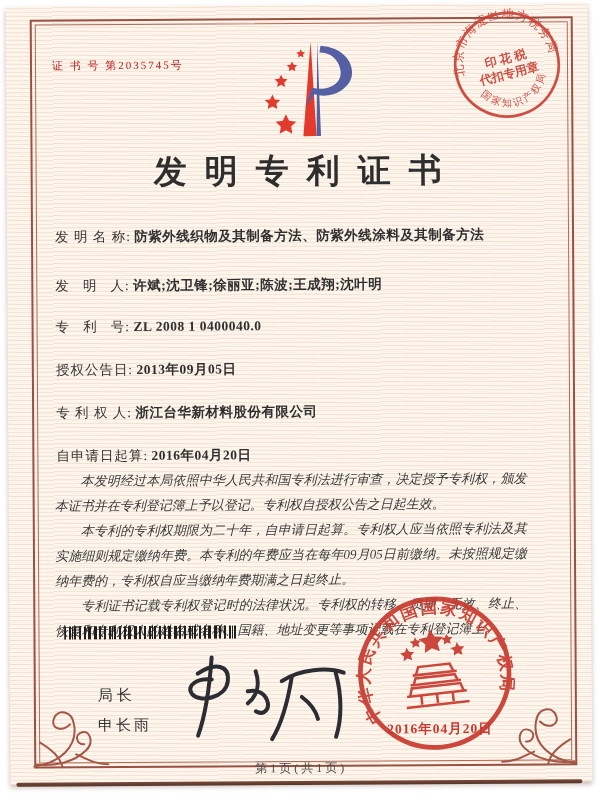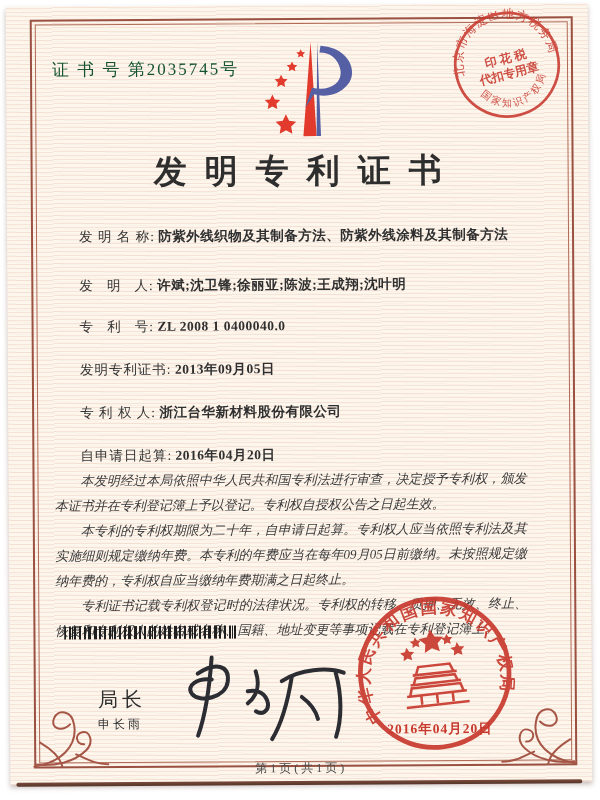--- a/index.html
+++ b/index.html
@@ -22,49 +22,49 @@
   }
   .frame{
     position:absolute;left:24px;top:13px;right:15px;bottom:16px;
     border:2px solid #9a5142;
     outline:1px solid #b06a57;
     outline-offset:-6px;
     pointer-events:none;
   }
   .certno{
     position:absolute;left:46px;top:52px;
-    font-size:17px;color:#14532d;letter-spacing:2px;white-space:pre;
+    font-size:11px;color:#b91c1c;letter-spacing:2px;white-space:pre;
   }
   .logo{position:absolute;left:242px;top:28px;width:110px;height:114px;}
   .taxseal{position:absolute;left:446px;top:6px;width:110px;height:110px;transform:rotate(-14deg);opacity:.88;}
   .taxseal text{fill:#c8392e;font-family:"Liberation Serif","DejaVu Serif",serif;}
   .title{
     position:absolute;left:0;top:144px;width:100%;
     text-align:center;font-size:33px;font-weight:700;color:#2e2e2e;
     letter-spacing:18px;text-indent:18px;
   }
   .field{position:absolute;left:48px;width:500px;font-size:13.5px;color:#333;}
-  .field .lab{white-space:pre;letter-spacing:1px;margin-left:24px;}
+  .field .lab{white-space:pre;letter-spacing:1px;}
   .field .val{letter-spacing:.5px;font-weight:600;color:#2f2f2f;}
   .f0{top:222px}.f1{top:271px}.f2{top:312px}.f3{top:355px}.f4{top:398px}.f5{top:441px}
   .paras{
     position:absolute;left:46px;top:462px;width:472px;
     font-size:13px;line-height:25px;color:#3a3a3a;
     font-style:italic;text-align:justify;
   }
   .paras p{margin:0;text-indent:2em;}
   .barcode{
     position:absolute;left:55px;top:620px;width:172px;height:13px;
     background:
       repeating-linear-gradient(90deg,#1e1e1e 0 2px,rgba(0,0,0,0) 2px 5px),
       repeating-linear-gradient(90deg,#1e1e1e 0 1px,rgba(0,0,0,0) 1px 8px);
   }
-  .issuer-title{position:absolute;left:88px;top:680px;font-size:20px;color:#2f2f2f;letter-spacing:4px;
+  .issuer-title{position:absolute;left:88px;top:680px;font-size:15px;color:#2f2f2f;letter-spacing:4px;
     font-family:"Liberation Sans","DejaVu Sans",sans-serif;}
-  .issuer-name{position:absolute;left:88px;top:710px;font-size:12px;color:#2f2f2f;letter-spacing:3px;
+  .issuer-name{position:absolute;left:88px;top:710px;font-size:15px;color:#2f2f2f;letter-spacing:3px;
     font-family:"Liberation Sans","DejaVu Sans",sans-serif;text-align:center;}
   .signature{position:absolute;left:150px;top:638px;width:195px;height:112px;}
   .signature path{stroke:#2c2c33;stroke-width:4;fill:none;stroke-linecap:round;stroke-linejoin:round;}
   .mainseal{position:absolute;left:346px;top:590px;width:158px;height:158px;transform:rotate(-6deg);opacity:.92;}
   .mainseal text{fill:#c8392e;}
   .sealdate{
     position:absolute;left:345px;top:716px;width:170px;text-align:center;
     font-size:13.5px;font-weight:700;color:#c8392e;letter-spacing:1px;
   }
   .footerpage{
@@ -127,21 +127,21 @@
   </div>
   <div class="field f1">
     <span class="lab">发   明   人:</span>
     <span class="val">许斌;沈卫锋;徐丽亚;陈波;王成翔;沈叶明</span>
   </div>
   <div class="field f2">
     <span class="lab">专   利   号:</span>
     <span class="val">ZL 2008 1 0400040.0</span>
   </div>
   <div class="field f3">
-    <span class="lab">发明专利证书:</span>
+    <span class="lab">授权公告日:</span>
     <span class="val">2013年09月05日</span>
   </div>
   <div class="field f4">
     <span class="lab">专 利 权 人:</span>
     <span class="val">浙江台华新材料股份有限公司</span>
   </div>
   <div class="field f5">
     <span class="lab">自申请日起算:</span>
     <span class="val">2016年04月20日</span>
   </div>

